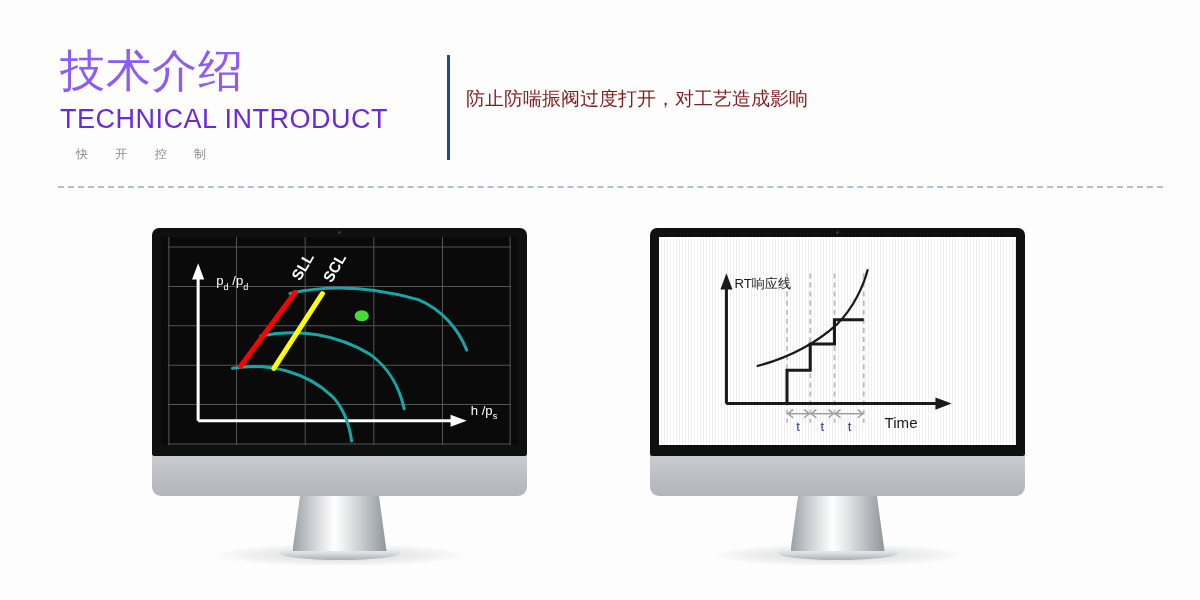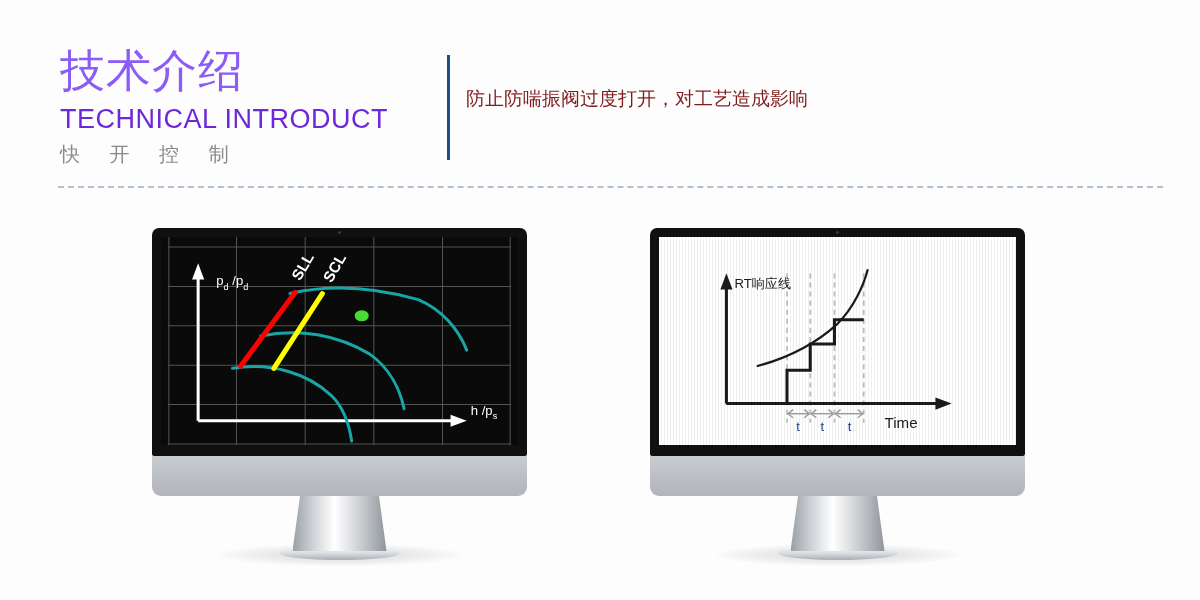--- a/index.html
+++ b/index.html
@@ -17,22 +17,22 @@
   .title-block{position:absolute;left:60px;top:44px;width:380px;}
   .title-cn{
     font-size:45px;line-height:54px;color:#8b5cf6;font-weight:400;
     letter-spacing:1px;margin:0;
   }
   .title-en{
     font-size:27px;line-height:38px;color:#6d28d9;font-weight:400;
     letter-spacing:0.5px;margin:2px 0 0 0;white-space:nowrap;
   }
   .title-sub{
-    font-size:20px;line-height:28px;color:#8A8A8A;font-weight:400;
-    letter-spacing:12px;margin:2px 0 0 0;
+    font-size:12px;line-height:28px;color:#8A8A8A;font-weight:400;
+    letter-spacing:12px;margin:2px 0 0 16px;
   }
   .accent-bar{
     position:absolute;left:447px;top:55px;width:3px;height:105px;
     background:#1B4F8A;
   }
   .lede{
     position:absolute;left:466px;top:71px;
     font-size:19px;line-height:24px;color:#7f1d1d;white-space:nowrap;margin-top:16px;
   }
   .divider{

